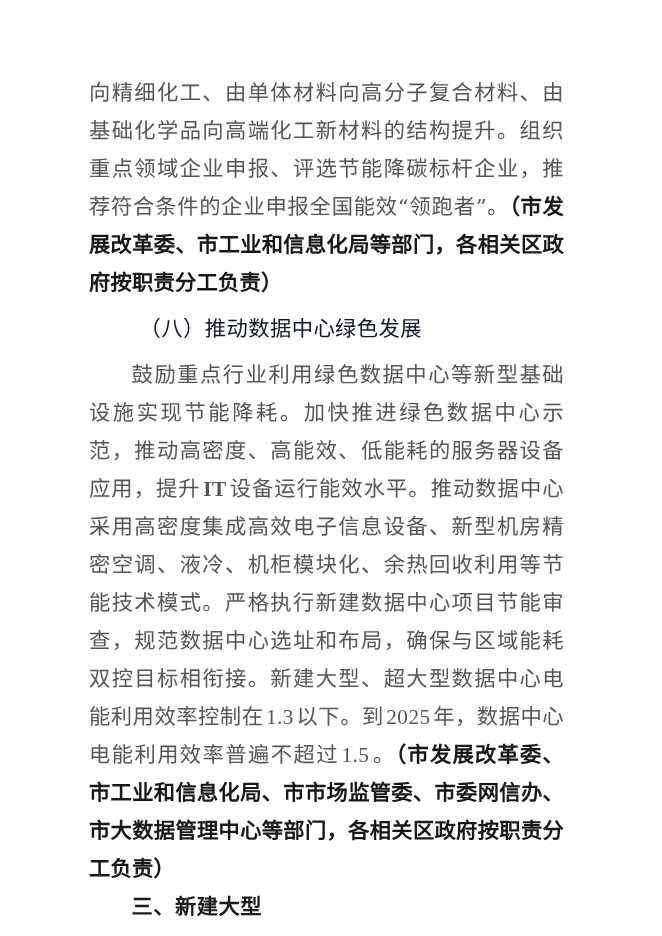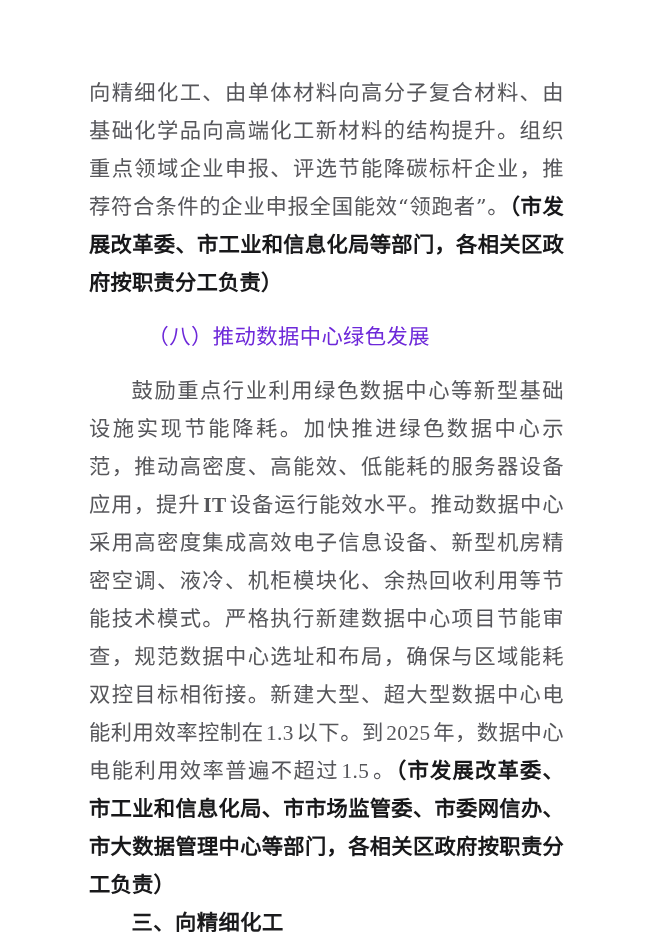--- a/index.html
+++ b/index.html
@@ -58,26 +58,26 @@
 
   
   .dept {
     font-weight: bold;
     color: #18181a;
     letter-spacing: 0.01em;
   }
 
   
   .subhead {
-    margin: 16px;
+    margin: 8px;
     padding: 0;
     font-size: 21.3px;
     line-height: 38px;
     text-indent: 2em;
-    color: #6d28d9;
+    color: #0f172a;
     letter-spacing: 0.02em;
     font-family: "DejaVu Serif", "Liberation Serif", serif;
   }
 
   
   .mainhead {
     margin: 0;
     padding: 0;
     font-size: 21.3px;
     line-height: 38px;
@@ -103,18 +103,18 @@
 
 <div class="page">
   <div class="doc-body">
 
     <p class="para noindent"><span>向精细化工、由单体材料向高分子复合材料、由基础化学品向高端化工新材料的结构提升。组织重点领域企业申报、评选节能降碳标杆企业，推荐符合条件的企业申报全国能效“领跑者”。</span><span class="dept">（市发展改革委、市工业和信息化局等部门，各相关区政府按职责分工负责）</span></p>
 
     <p class="subhead"><span>（八）推动数据中心绿色发展</span></p>
 
     <p class="para indent"><span>鼓励重点行业利用绿色数据中心等新型基础设施实现节能降耗。加快推进绿色数据中心示范，推动高密度、高能效、低能耗的服务器设备应用，提升</span><span class="lat b">IT</span><span>设备运行能效水平。推动数据中心采用高密度集成高效电子信息设备、新型机房精密空调、液冷、机柜模块化、余热回收利用等节能技术模式。严格执行新建数据中心项目节能审查，规范数据中心选址和布局，确保与区域能耗双控目标相衔接。新建大型、超大型数据中心电能利用效率控制在</span><span class="lat">1.3</span><span>以下。到</span><span class="lat">2025</span><span>年，数据中心电能利用效率普遍不超过</span><span class="lat">1.5</span><span>。</span><span class="dept">（市发展改革委、市工业和信息化局、市市场监管委、市委网信办、市大数据管理中心等部门，各相关区政府按职责分工负责）</span></p>
 
-    <p class="mainhead"><span>三、向精细化工</span></p>
+    <p class="mainhead"><span>三、新建大型</span></p>
 
     <p class="subhead"><span>（一）强化政策配套和协同支撑</span></p>
 
   </div>
 </div>
 
 </body></html>

